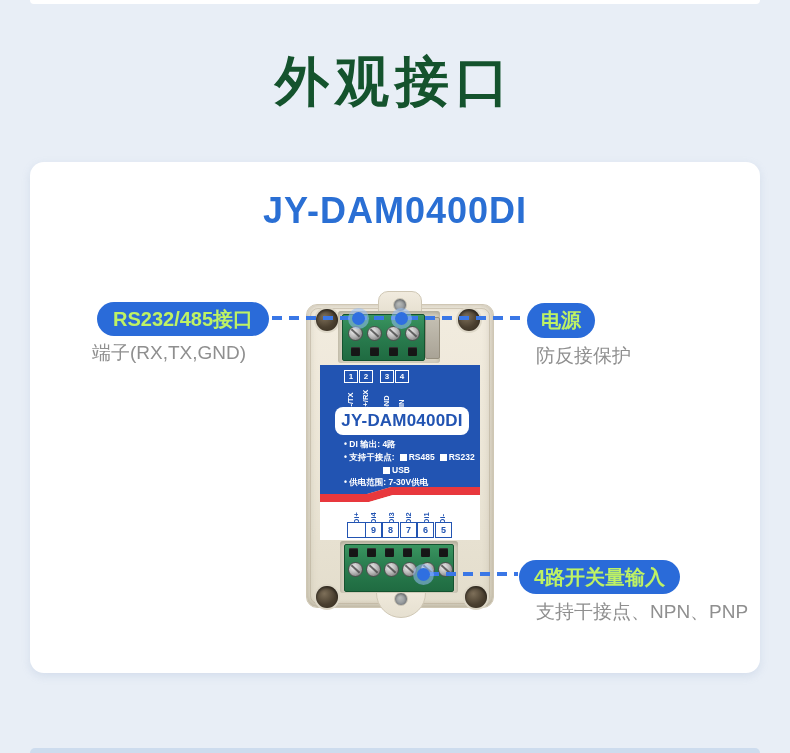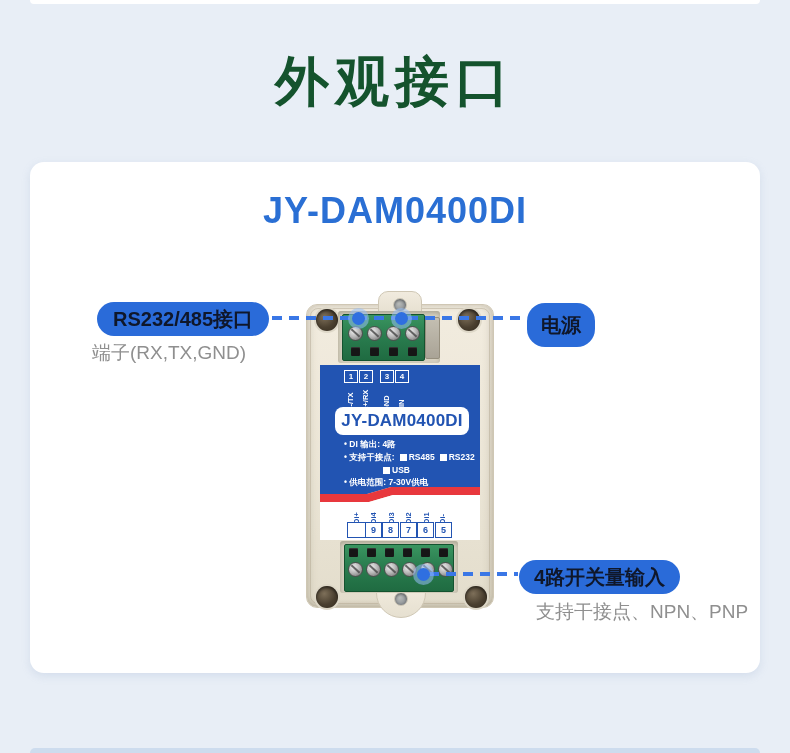--- a/index.html
+++ b/index.html
@@ -24,26 +24,26 @@
     background:#ffffff;border-radius:14px;
     box-shadow:0 3px 8px rgba(140,165,200,0.22);
   }
   .model-heading{
     position:absolute;left:0;right:0;top:190px;text-align:center;
     font-size:36px;font-weight:bold;color:#2a6fd4;letter-spacing:1px;
   }
 
   
   .pill{
-    position:absolute;background:#2a6bd9;color:#0f172a;font-weight:bold;
+    position:absolute;background:#2a6bd9;color:#bef264;font-weight:bold;
     border-radius:18px;display:flex;align-items:center;justify-content:center;
     white-space:nowrap;
   }
   .pill-serial{left:97px;top:302px;height:34px;padding:0 16px;font-size:20px;}
-  .pill-power{left:527px;top:303px;height:20px;padding:12px 14px;font-size:20px;}
+  .pill-power{left:527px;top:303px;height:35px;padding:0 14px;font-size:20px;}
   .pill-di{left:519px;top:560px;height:34px;padding:0 15px;font-size:20px;}
   .desc{position:absolute;color:#8f8f8f;font-size:19px;white-space:nowrap;}
   .desc-serial{left:92px;top:340px;width:190px;text-align:left;}
   .desc-power{left:536px;top:343px;line-height:25px;}
   .desc-di{left:536px;top:599px;}
 
   
   .dash{position:absolute;height:4px;
     background:repeating-linear-gradient(90deg,#3a77e6 0 10px,transparent 10px 17px);
     z-index:30;}
@@ -241,17 +241,18 @@
   <div class="dash dash-bottom"></div>
   <div class="dot dot1"></div>
   <div class="dot dot2"></div>
   <div class="dot dot3"></div>
 
   <div class="pill pill-serial">RS232/485接口</div>
   <div class="desc desc-serial">端子(RX,TX,GND)</div>
 
   <div class="pill pill-power">电源</div>
   <div class="desc desc-power">
+    <div>防反接保护</div>
   </div>
 
   <div class="pill pill-di">4路开关量输入</div>
   <div class="desc desc-di">支持干接点、NPN、PNP</div>
 </div>
 
 </body></html>

